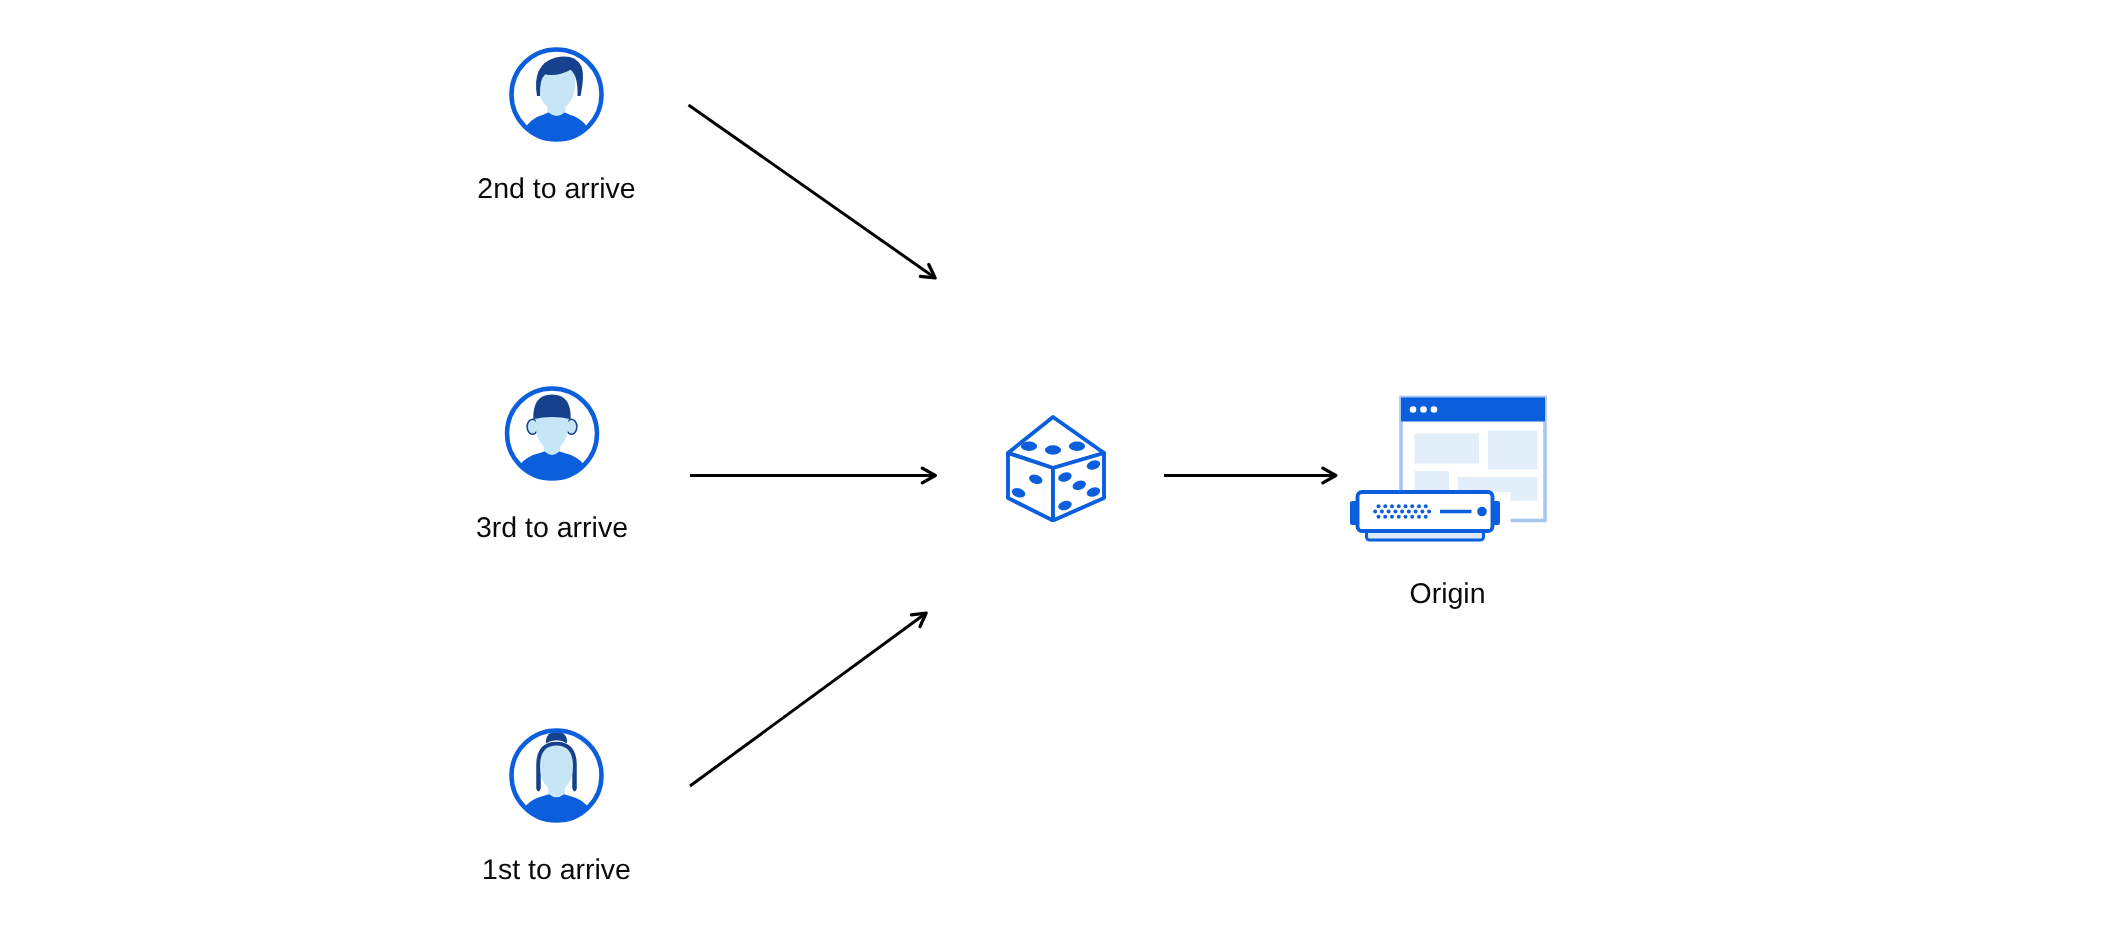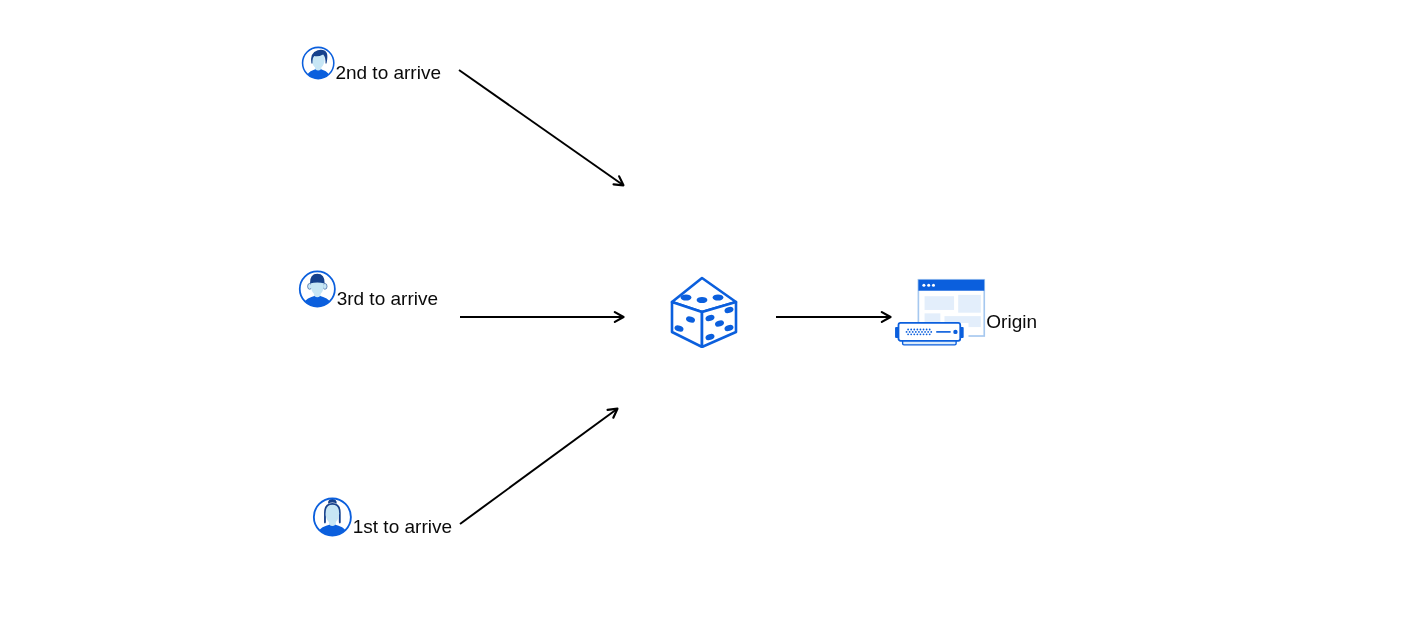--- a/index.html
+++ b/index.html
@@ -27,21 +27,21 @@
     overflow:hidden;
   }
   .arrows{
     position:absolute;
     left:0; top:0;
     pointer-events:none;
   }
   .node{
     position:absolute;
     display:flex;
-    flex-direction:row;
+    flex-direction:column;
     align-items:center;
   }
   .node .label{
     margin-top:21px;
     font-size:19px;
     line-height:1.1;
     color:var(--text-black);
     white-space:nowrap;
     text-align:center;
   }
@@ -99,21 +99,21 @@
         <path d="M27.5 35 L27.5 49 Q33 53 38.5 49 L38.5 35 Z" fill="var(--face-blue)"></path>
         <path d="M33 11.5 Q44 11.5 44 26.5 Q44 36.5 38.5 41.5 Q34.5 44.5 33 44.5 Q31.5 44.5 27.5 41.5 Q22 36.5 22 26.5 Q22 11.5 33 11.5 Z" fill="var(--face-blue)"></path>
         <path d="M20.5 23.5 Q20 7 33 7 Q46 7 45.5 23.5 Q33 20.5 20.5 23.5 Z" fill="var(--dark-blue)"></path>
         <path d="M7 66 Q9 50.5 23 46.5 L28 45 Q33 49.5 38 45 L43 46.5 Q57 50.5 59 66 Z" fill="var(--blue)"></path>
       </g>
       <circle cx="33" cy="33" r="30" fill="none" stroke="var(--blue)" stroke-width="3"></circle>
     </svg>
     <div class="label">3rd to arrive</div>
   </div>
 
-  <div class="node client" style="left:312px; top:484px; width:140px;">
+  <div class="node client" style="left:301px; top:484px; width:140px;">
     <svg class="avatar" viewBox="0 0 66 66">
       <defs>
           <clipPath id="clipC">
             <circle cx="33" cy="33" r="30"></circle>
           </clipPath>
         </defs>
       <circle cx="33" cy="33" r="30" fill="#ffffff"></circle>
       <g clip-path="url(#clipC)">
         <path d="M19.5 42 L19.5 26 Q19.5 10.5 33 10.5 Q46.5 10.5 46.5 26 L46.5 42 Q45 45.5 43.5 41.5 L43.5 28 Q42 19.5 33 19 Q24 19.5 22.5 28 L22.5 41.5 Q21 45.5 19.5 42 Z" fill="var(--dark-blue)"></path>
         <path d="M27.5 35 L27.5 49.5 Q33 53.5 38.5 49.5 L38.5 35 Z" fill="var(--face-blue)"></path>

